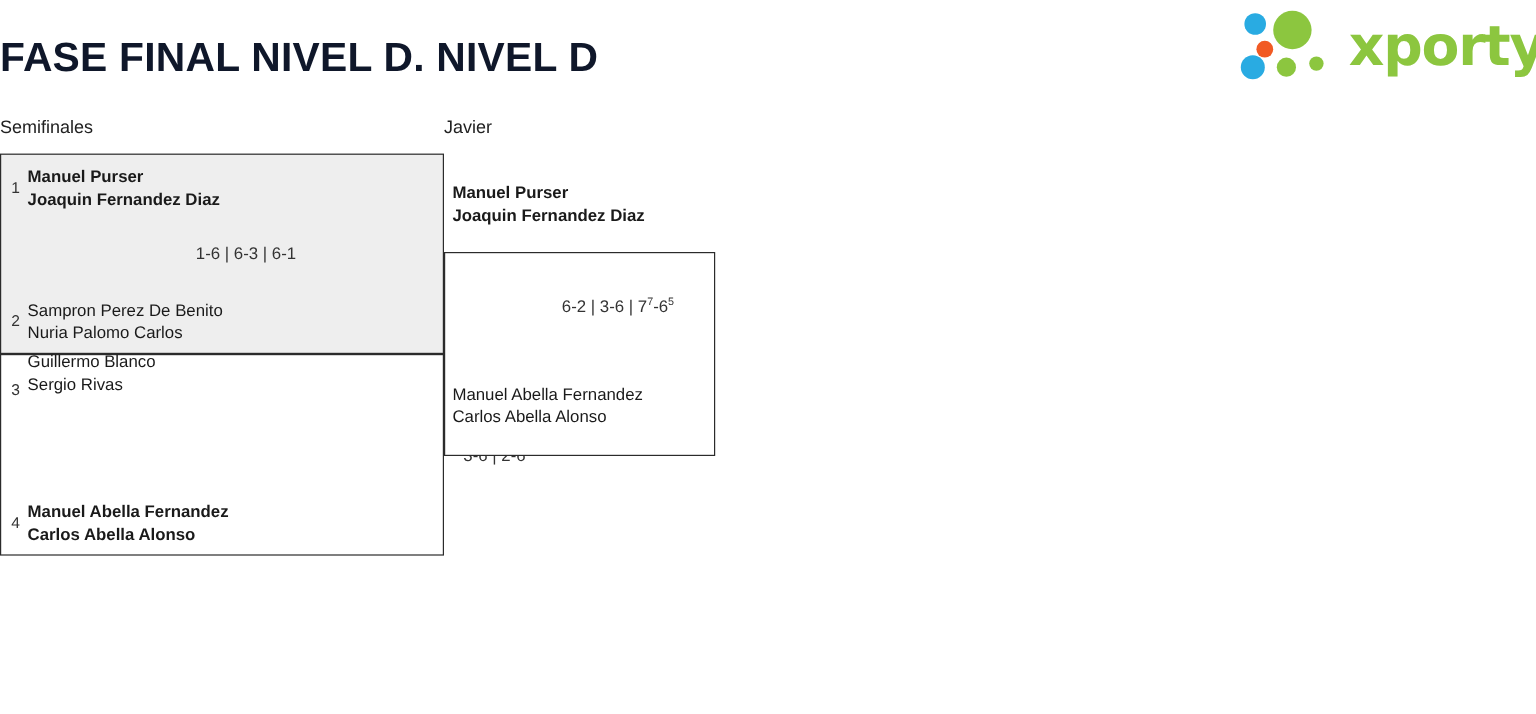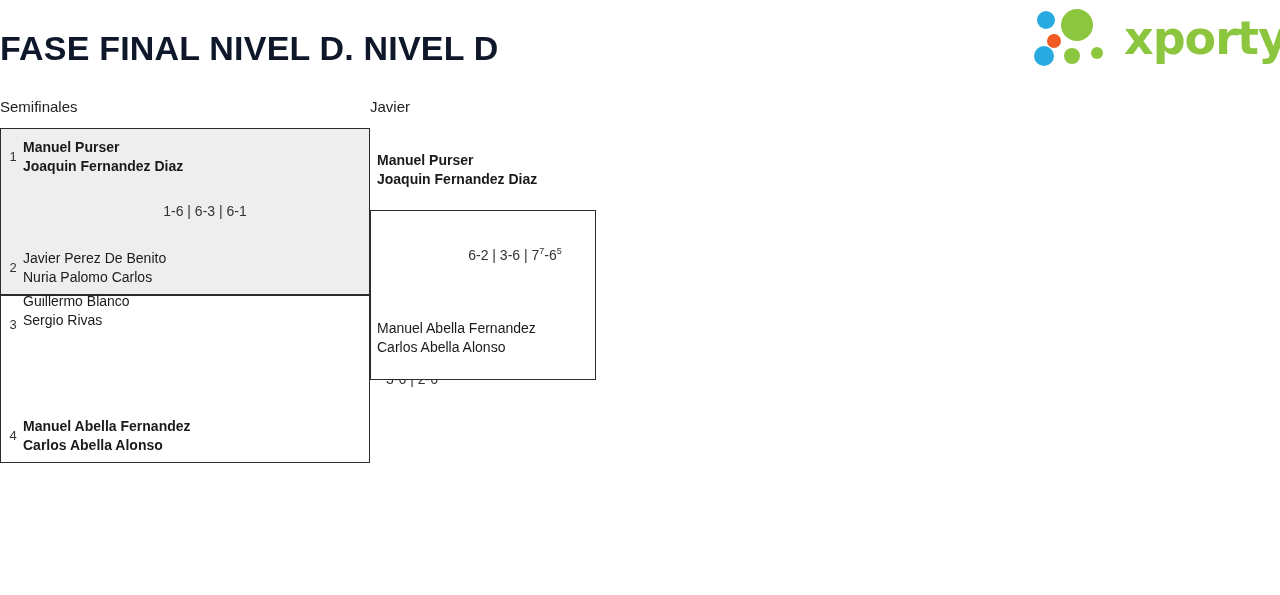--- a/index.html
+++ b/index.html
@@ -172,21 +172,21 @@
 </div>
 
 <div class="round-label" id="round-semis">Semifinales</div>
 <div class="round-label" id="round-final">Javier</div>
 
 <div class="match-box match-semi-1"></div>
 <div class="seed" id="semi1-seed">1</div>
 <div class="team winner" id="semi1-teamA"><span>Manuel Purser</span><br><span>Joaquin Fernandez Diaz</span></div>
 <div class="score" id="semi1-score">1-6 | 6-3 | 6-1</div>
 <div class="seed" id="semi1-seed2">2</div>
-<div class="team" id="semi1-teamB"><span>Javier Perez De Benito</span><br><span>Nuria Palomo Carlos</span></div>
+<div class="team" id="semi1-teamB"><span>Sampron Perez De Benito</span><br><span>Nuria Palomo Carlos</span></div>
 
 <div class="match-box match-semi-2"></div>
 <div class="seed" id="semi2-seed">3</div>
 <div class="team" id="semi2-teamA"><span>Guillermo Blanco</span><br><span>Sergio Rivas</span></div>
 <div class="score" id="semi2-score">3-6 | 2-6</div>
 <div class="seed" id="semi2-seed2">4</div>
 <div class="team winner" id="semi2-teamB"><span>Manuel Abella Fernandez</span><br><span>Carlos Abella Alonso</span></div>
 
 <div class="match-box match-final"></div>
 <div class="team winner" id="final-teamA"><span>Manuel Purser</span><br><span>Joaquin Fernandez Diaz</span></div>

